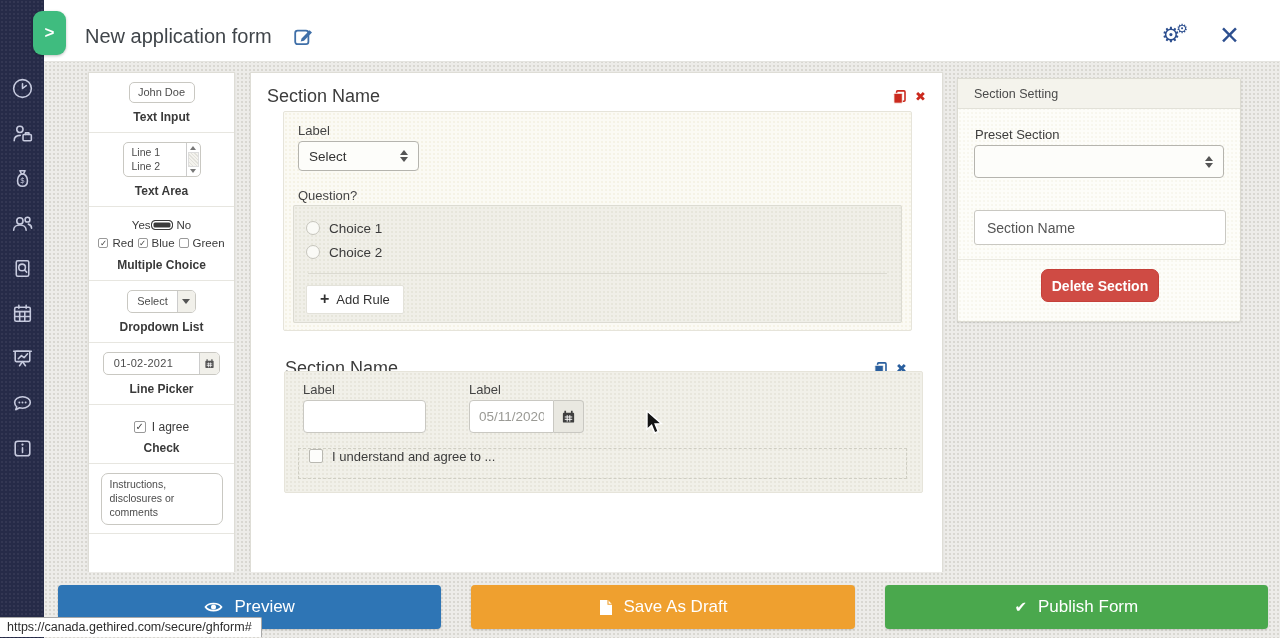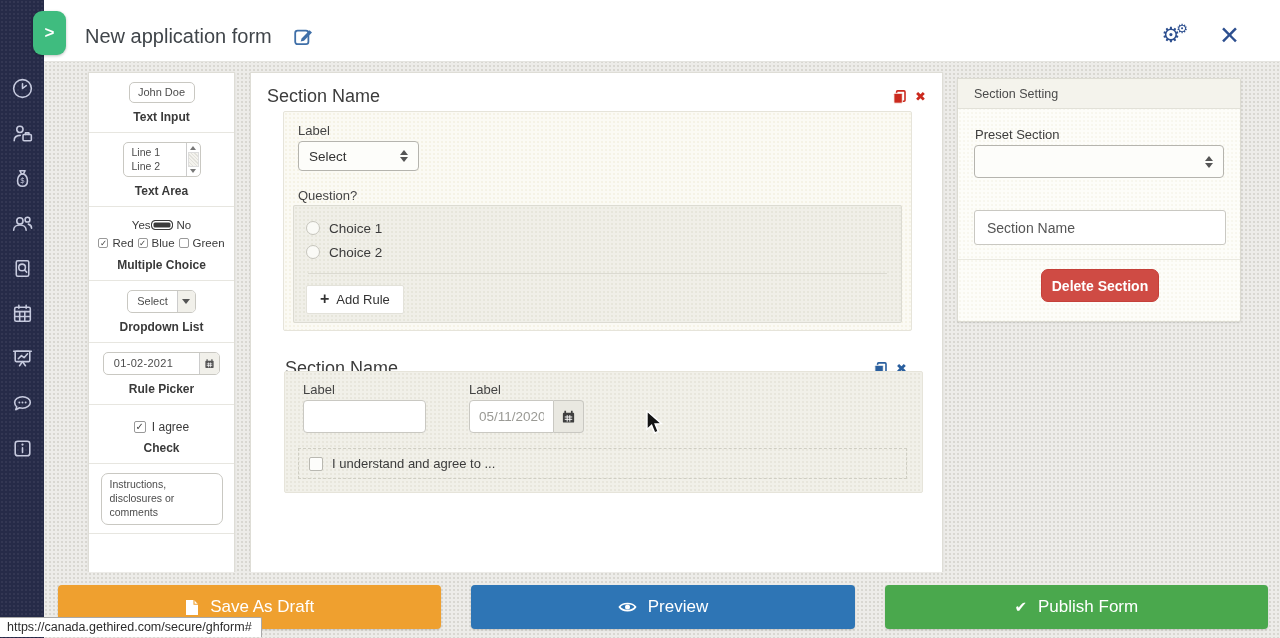--- a/index.html
+++ b/index.html
@@ -110,21 +110,21 @@
   .text-input { position:absolute; background:#fff; border:1px solid #c9c8c2; border-radius:4px;
     font-family:inherit; font-size:13.5px; color:#444; padding:0 9px; outline:none; }
   .date-grp { position:absolute; display:flex; }
   .date-inp { width:85px; height:33px; background:#fff; border:1px solid #c9c8c2; border-radius:4px 0 0 4px;
     font-family:inherit; font-size:13.5px; color:#999; padding:0 9px; outline:none; }
   .date-inp::placeholder { color:#9a9a95; opacity:1; }
   .date-addon { width:30px; height:33px; background:#e9e8e1; border:1px solid #c9c8c2; border-left:none;
     border-radius:0 4px 4px 0; display:flex; align-items:center; justify-content:center; cursor:pointer; }
 
   .agree-row { position:absolute; left:13px; right:15px; top:76px; height:31px;
-    border:1px dashed #cfcec3; display:flex; align-items:center; gap:9px; padding-left:10px;
+    border:1px dashed #cfcec3; display:flex; align-items:flex-start; gap:9px; padding-left:10px;
     font-size:13px; color:#3b3b3b; }
   .agree-cb { width:14px; height:14px; border:1px solid #b9b8b1; border-radius:2px; background:#fdfdfb; cursor:pointer; }
 
   
   .settings { position:absolute; left:957px; top:78px; width:284px; height:244px;
     background:#fdfdf9; border:1px solid #dcdbd2; border-radius:2px; box-shadow:0 1px 2px rgba(0,0,0,.1); z-index:1;
     background-image:radial-gradient(rgba(205,195,140,0.10) 1px, rgba(0,0,0,0) 1.1px); background-size:4px 4px; }
   .set-header { height:30px; line-height:30px; padding-left:16px; font-size:12.5px; color:#4a4a4a;
     background:#f4f3ec; border-bottom:1px solid #e2e1d8; }
   .set-label { position:absolute; left:17px; top:48px; font-size:13px; color:#3d3d3d; }
@@ -306,21 +306,21 @@
         <span class="dp-text">01-02-2021</span>
         <span class="dp-btn">
           <svg width="11" height="11" viewBox="0 0 16 16">
               <rect x="2" y="4" width="12" height="10.5" rx="1" fill="#555"></rect>
               <path d="M4.5 1.8 v3 M11.5 1.8 v3" stroke="#555" stroke-width="1.8"></path>
               <path d="M4 8.5 h8 M4 11 h8" stroke="#fff" stroke-width="1"></path>
               <path d="M6.6 6.5 v7 M9.4 6.5 v7" stroke="#fff" stroke-width="1"></path>
             </svg>
         </span>
       </div>
-      <div class="p-label">Rule Picker</div>
+      <div class="p-label">Line Picker</div>
     </div>
 
     <div class="p-item">
       <div class="ck-row">
         <span class="ck-box">✓</span>
         <span>I agree</span>
       </div>
       <div class="p-label">Check</div>
     </div>
 
@@ -414,33 +414,33 @@
           <span class="arr-up"></span>
           <span class="arr-dn"></span>
         </span>
     </div>
     <input class="set-input" value="Section Name" style="">
     <div class="set-div"></div>
     <button class="delete-btn">Delete Section</button>
   </div>
 
   <div class="footer">
+    <button class="foot-btn btn-preview">
+      <svg width="19" height="14" viewBox="0 0 18 14">
+          <path d="M1 7 C4 2.3 14 2.3 17 7 C14 11.7 4 11.7 1 7 z" fill="none" stroke="#fff" stroke-width="1.7"></path>
+          <circle cx="9" cy="7" r="2.5" fill="#fff"></circle>
+        </svg>
+      <span>Preview</span>
+    </button>
     <button class="foot-btn btn-draft">
       <svg width="14" height="17" viewBox="0 0 14 17">
           <path d="M1 1 h8 l4 4.2 V16 H1 z" fill="#fff"></path>
           <path d="M9 1 v4.2 h4" fill="none" stroke="#efa02f" stroke-width="1.1"></path>
         </svg>
       <span>Save As Draft</span>
-    </button>
-    <button class="foot-btn btn-preview">
-      <svg width="19" height="14" viewBox="0 0 18 14">
-          <path d="M1 7 C4 2.3 14 2.3 17 7 C14 11.7 4 11.7 1 7 z" fill="none" stroke="#fff" stroke-width="1.7"></path>
-          <circle cx="9" cy="7" r="2.5" fill="#fff"></circle>
-        </svg>
-      <span>Preview</span>
     </button>
     <button class="foot-btn btn-publish">
       <span class="pub-check">✔</span>
       <span>Publish Form</span>
     </button>
   </div>
 
   <div class="status-bar">https://canada.gethired.com/secure/ghform#</div>
 
   <div class="cursor">

